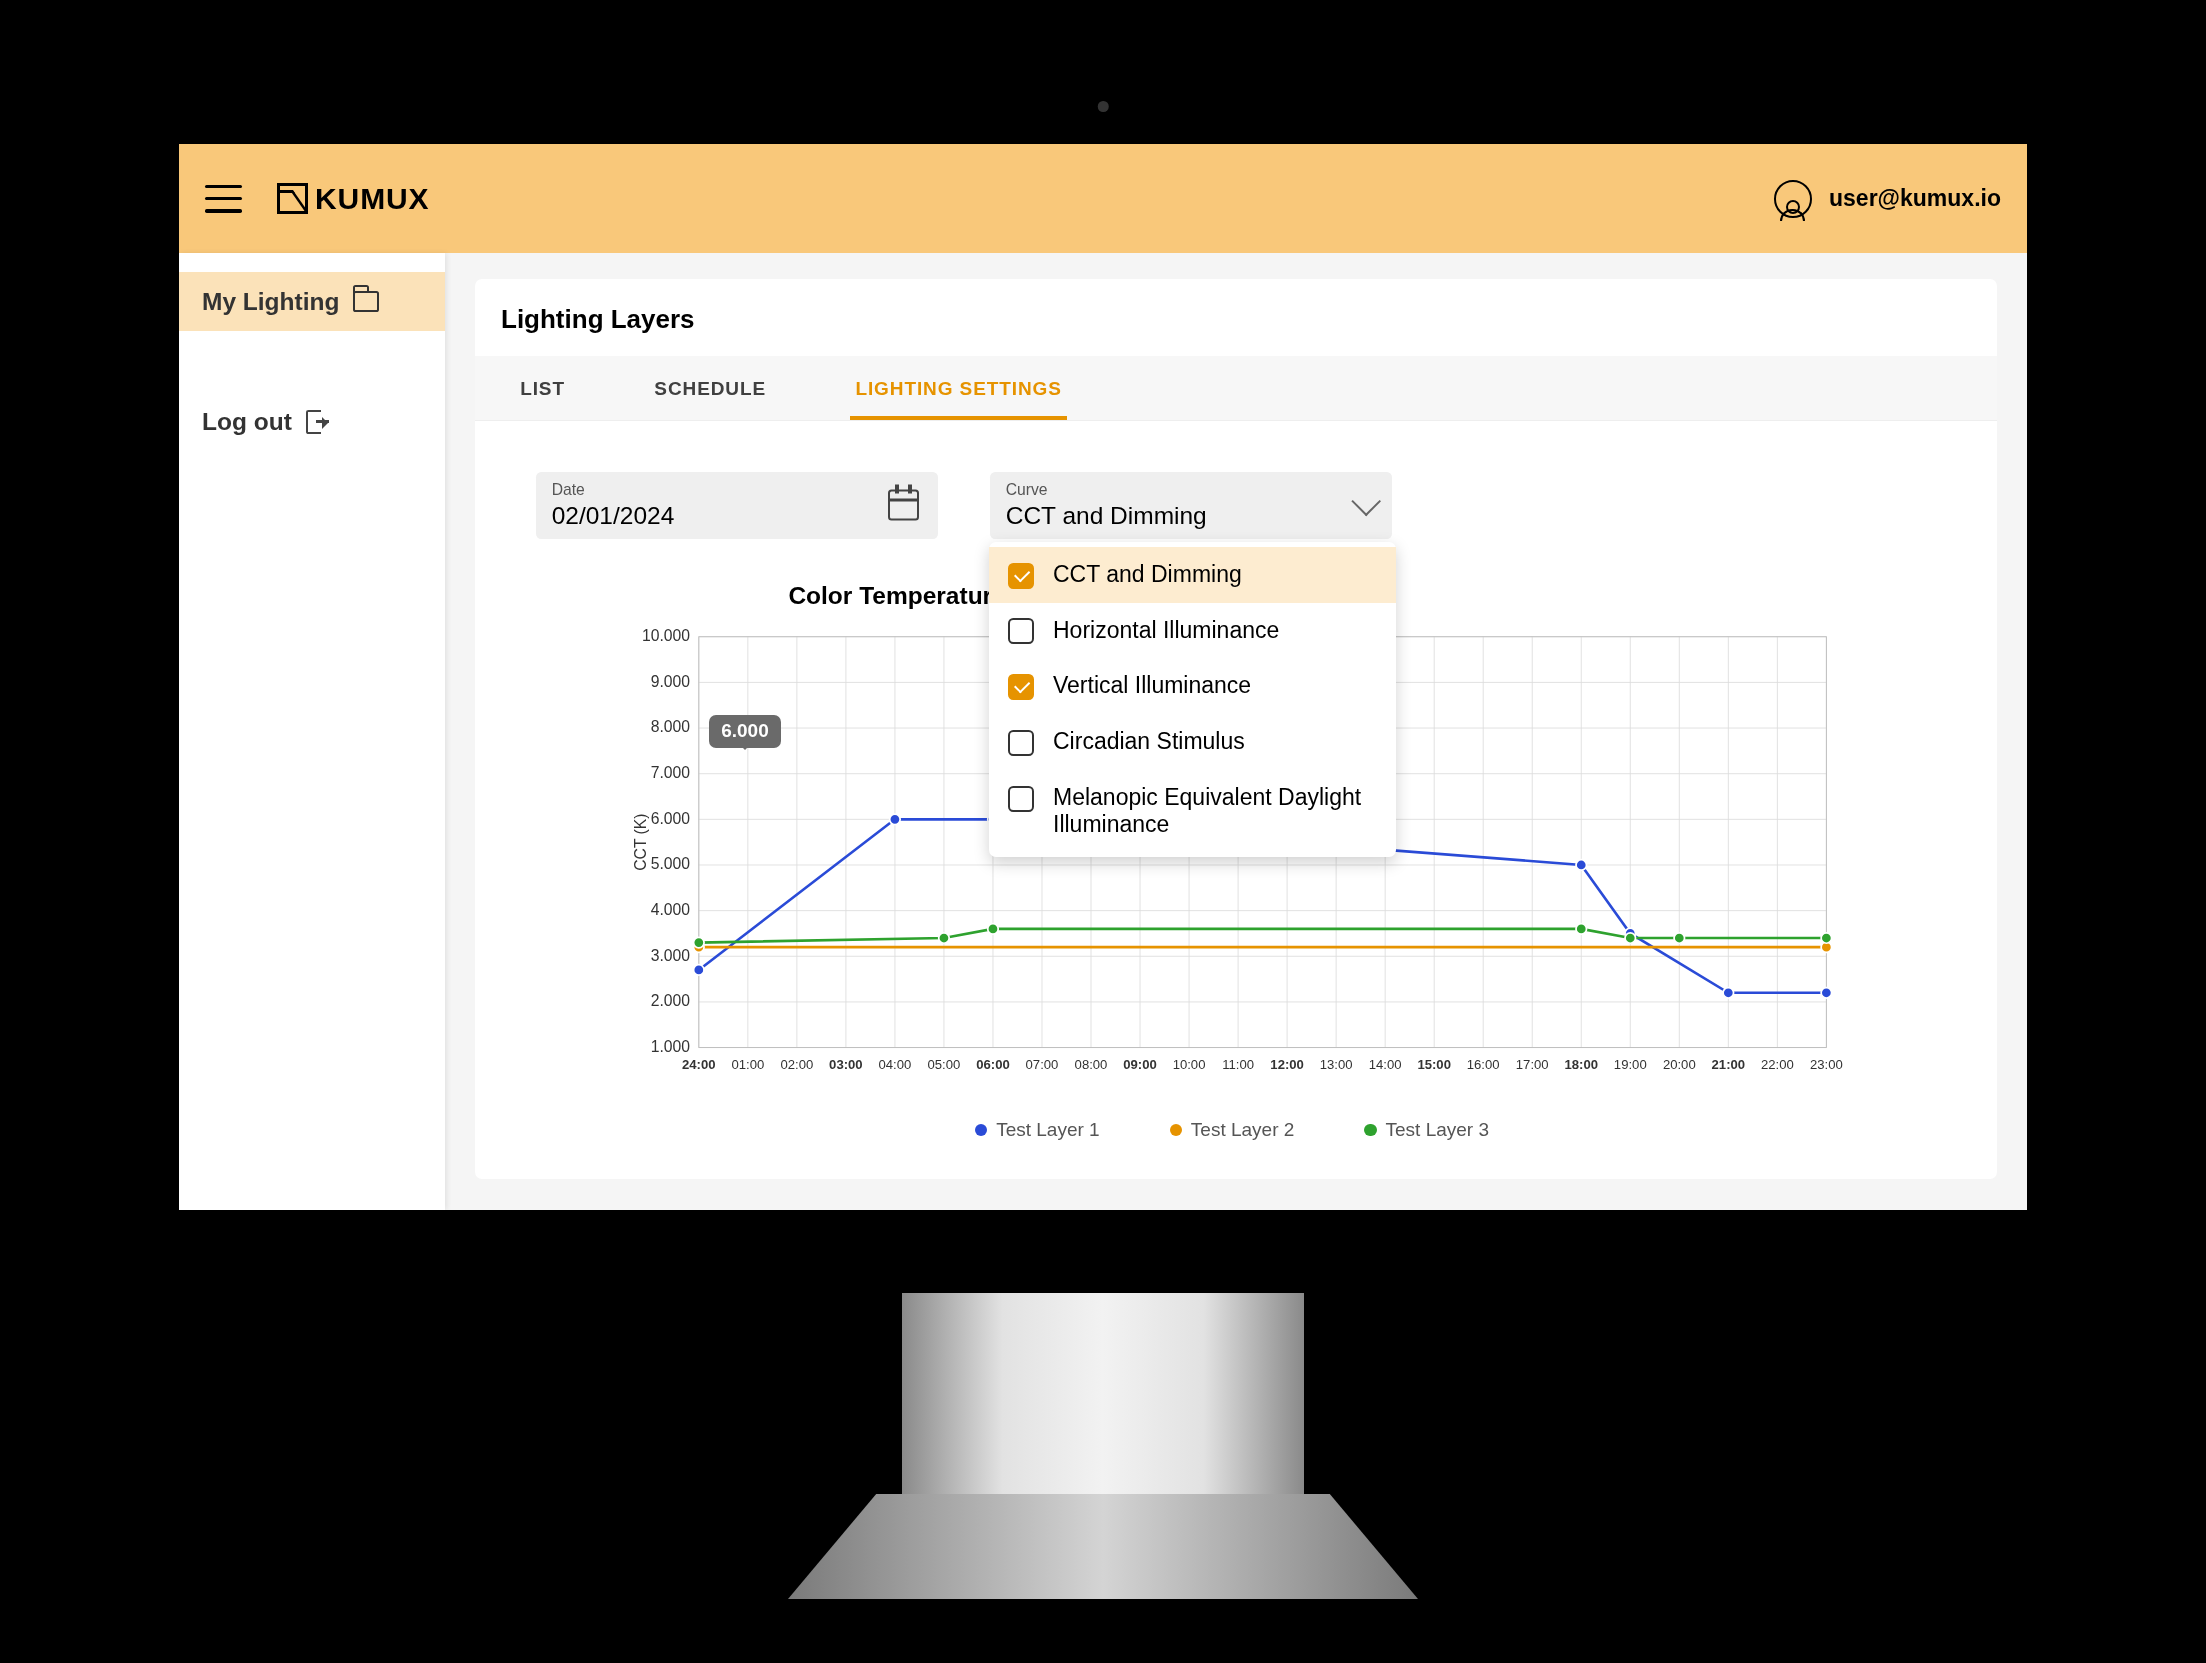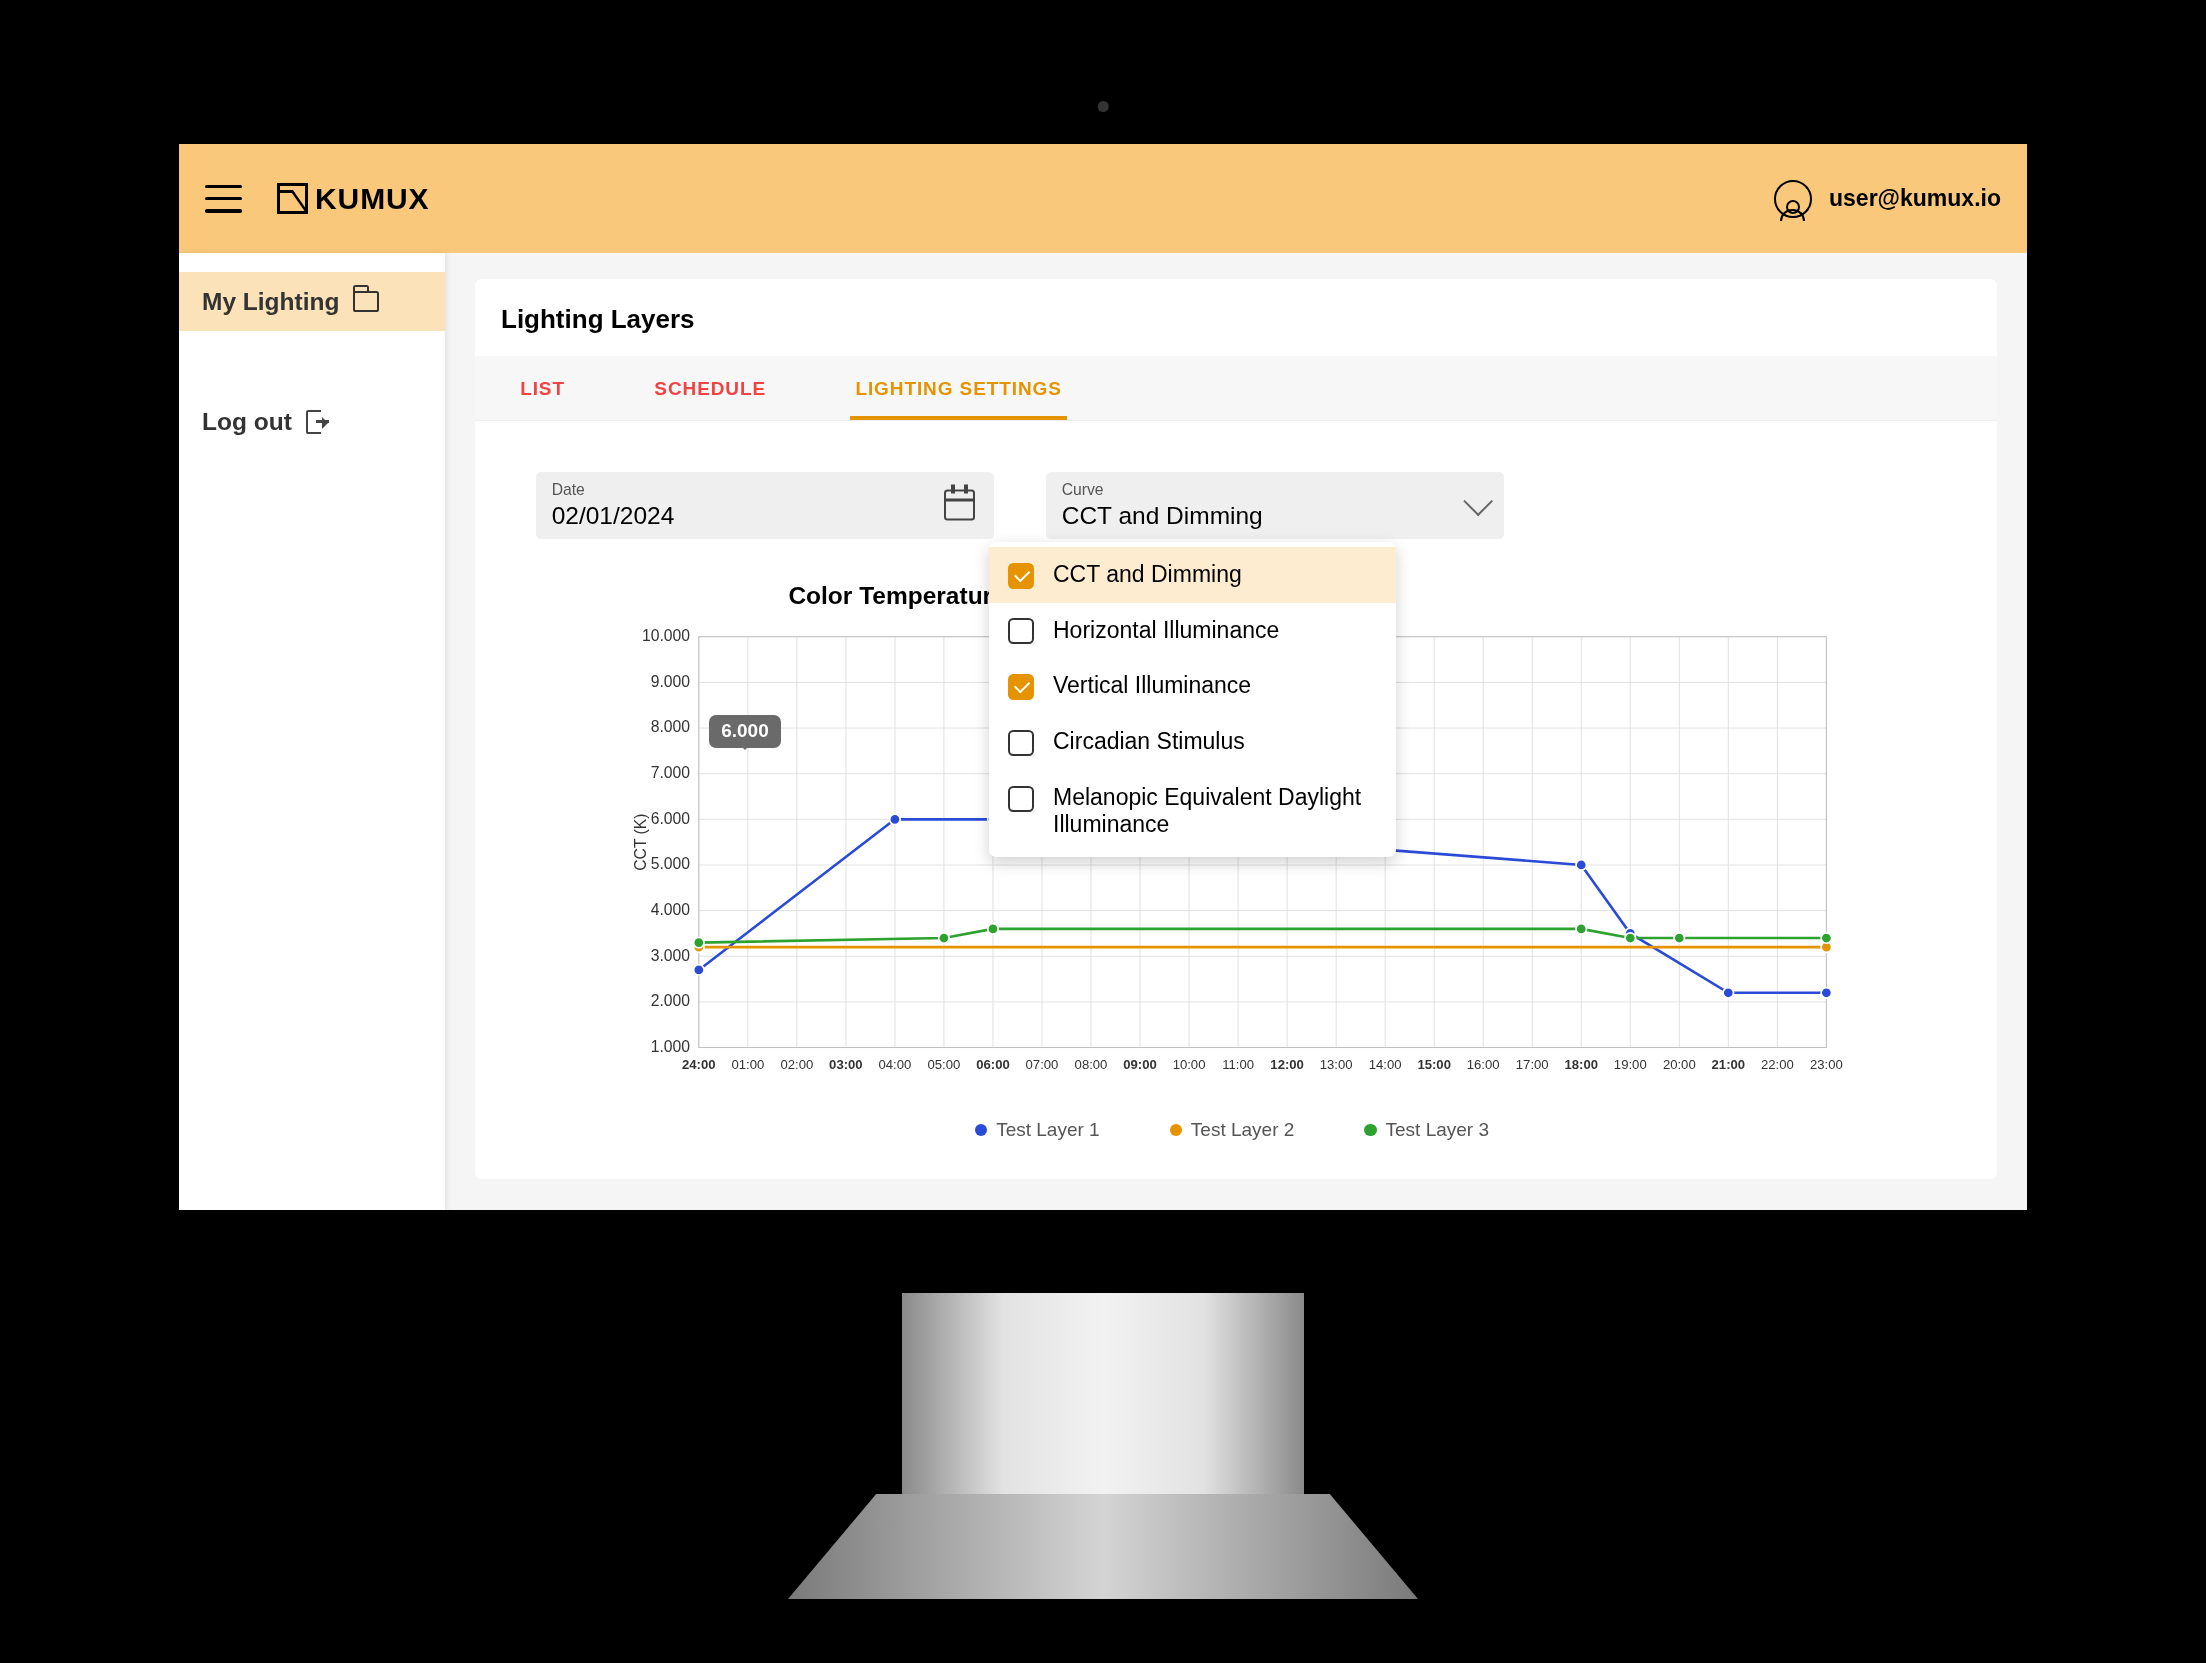--- a/index.html
+++ b/index.html
@@ -23,24 +23,24 @@
     .content-area { display: flex; position: absolute; top: 109px; left: 0; width: 100%; bottom: 0; background: #f5f5f5; }
     .sidebar { width: 266px; background: #fff; box-shadow: 1.7px 0 5.2px rgba(0,0,0,.08); display: flex; flex-direction: column; padding-top: 19px; }
     .sidebar-item { display: flex; align-items: center; padding: 15.7px 23px; gap: 14px; font-size: 24.5px; font-weight: 600; color: #333; cursor: pointer; }
     .sidebar-item.active { background: #fbe2b9; }
     .sidebar-item.logout { margin-top: 61px; text-align: right; }
     .sidebar-icon { width: 26px; height: 26px; }
     .main-panel { flex: 1; padding: 26px 30px; }
     .panel-card { background: #fff; border-radius: 7px; padding: 21px 0 26px 0; min-height: 900px; }
     .panel-title { font-size: 26px; font-weight: 700; padding: 3.5px 26px 21px 26px; }
     .tabs { display: flex; gap: 79px; padding: 7px 40px 0 40px; background: #f7f7f7; border-bottom: 0.9px solid #eee; }
-    .tab { padding: 15.7px 5.2px; color: #ef4444; font-weight: 700; letter-spacing: 0.9px; font-size: 19px; cursor: pointer; }
+    .tab { padding: 15.7px 5.2px; color: #404040; font-weight: 700; letter-spacing: 0.9px; font-size: 19px; cursor: pointer; }
     .tab.active { color: #e69300; border-bottom: 4.4px solid #e69300; }
     .controls { display: flex; gap: 52px; padding: 51px 61px 17.5px 61px; position: relative; }
-    .input-box { background: #efefef; border-radius: 5.2px; padding: 8.7px 15.7px; display: flex; flex-direction: column; width: 458px; position: relative; }
+    .input-box { background: #efefef; border-radius: 5.2px; padding: 8.7px 15.7px; display: flex; flex-direction: column; width: 402px; position: relative; }
     .input-label { font-size: 15.7px; color: #555; }
     .input-value { font-size: 24.5px; font-weight: 500; margin-top: 3.5px; }
     .input-icon { position: absolute; right: 19px; top: 50%; transform: translateY(-50%); }
     .calendar-icon { width: 31px; height: 31px; border: 2.6px solid #444; border-radius: 3.5px; position: relative; }
     .calendar-icon::before, .calendar-icon::after { content: ""; position: absolute; width: 3.5px; height: 8.7px; background: #444; top: -7px; }
     .calendar-icon::before { left: 5.2px; }
     .calendar-icon::after { right: 5.2px; }
     .calendar-icon .clip { position: absolute; left:0; right:0; top:7px; height:2.6px; background:#444; }
     .chevron-down { width: 21px; height: 21px; border-right: 2.6px solid #666; border-bottom: 2.6px solid #666; transform: rotate(45deg) translateY(-5.2px); }
     .dropdown-panel { position: absolute; left: 514px; top: 121px; width: 407px; background: #fff; border-radius: 7px; box-shadow: 0 5.2px 15.7px rgba(0,0,0,.18); z-index: 50; padding: 5.2px 0; }

